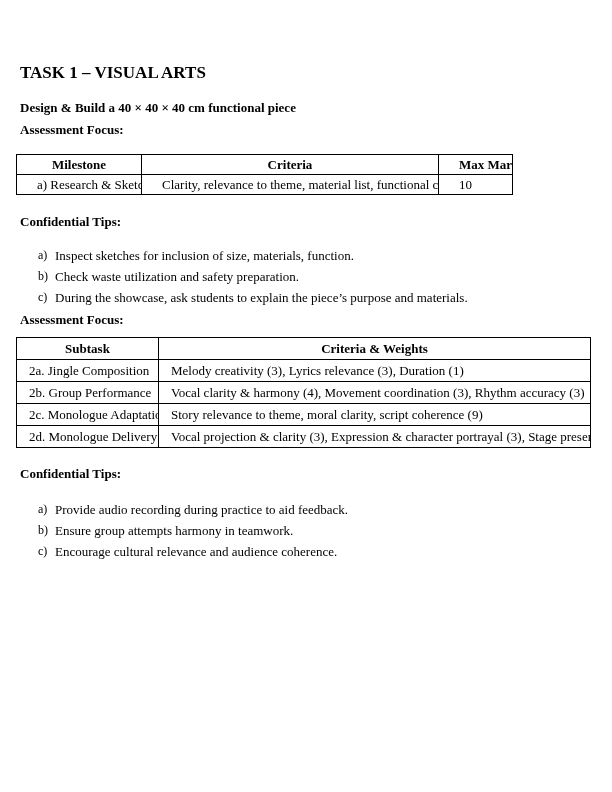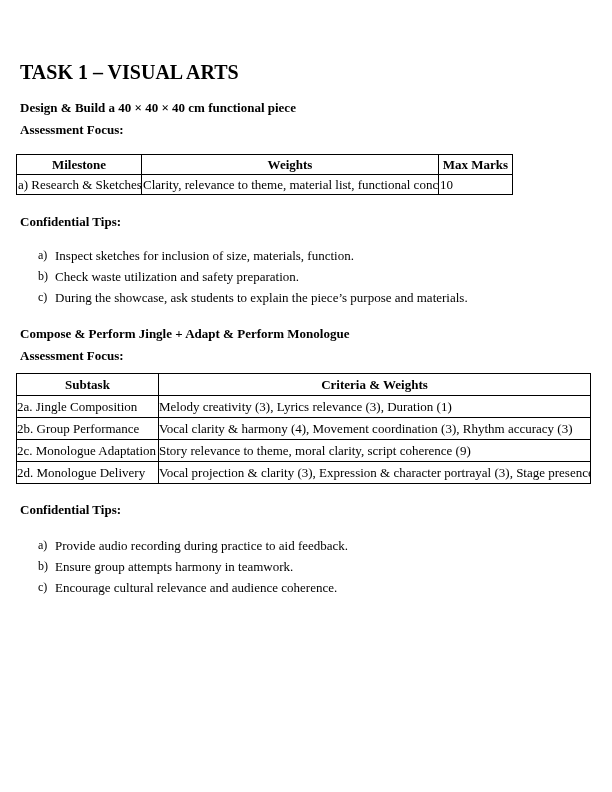--- a/index.html
+++ b/index.html
@@ -15,21 +15,21 @@
     background: #ffffff;
     color: #000000;
     font-family: "Liberation Serif", "DejaVu Serif", serif;
     font-size: 13px;
     line-height: 15px;
     box-sizing: border-box;
     padding: 65px 20px 0 20px;
     overflow: hidden;
   }
   .task-heading {
-    font-size: 20px;
+    font-size: 17px;
     font-weight: bold;
     margin: 0;
     line-height: 15px;
   }
   .task-heading.second { margin-top: 19px; }
   .subtitle {
     font-weight: bold;
     margin-top: 20px;
   }
   .subtitle.second { margin-top: 21px; }
@@ -38,37 +38,37 @@
     margin-top: 7px;
   }
   table.doc-table {
     border-collapse: collapse;
     table-layout: fixed;
     margin-left: -4px;
   }
   table.doc-table th,
   table.doc-table td {
     border: 1px solid #000000;
-    padding: 2px 1px;
+    padding: 2px 20px;
     vertical-align: top;
     font-size: 13px;
     line-height: 15px;
     overflow: hidden;
     white-space: nowrap;
   }
   table.doc-table th {
     font-weight: bold;
     text-align: center;
   }
   #table-task1 { margin-top: 17px; width: 496px; }
   #table-task1 col.c1 { width: 125px; }
   #table-task1 col.c2 { width: 297px; }
   #table-task1 col.c3 { width: 74px; }
   #table-task2 { margin-top: 10px; width: 574px; }
-  #table-task2 td, #table-task2 th { padding: 3px 0; }
+  #table-task2 td, #table-task2 th { padding: 3px 12px; }
   #table-task2 col.c1 { width: 142px; }
   #table-task2 col.c2 { width: 432px; }
   .tips-heading {
     font-weight: bold;
     margin-top: 19px;
   }
   .tips-heading.second { margin-top: 18px; }
   .tips-list {
     margin-top: 19px;
     padding-left: 18px;
@@ -96,21 +96,21 @@
 
   <table class="doc-table" id="table-task1">
     <colgroup>
         <col class="c1">
         <col class="c2">
         <col class="c3">
       </colgroup>
     <thead>
       <tr>
         <th>Milestone</th>
-        <th>Weights</th>
+        <th>Criteria</th>
         <th>Max Marks</th>
       </tr>
     </thead>
     <tbody>
       <tr>
         <td>a) Research &amp; Sketches</td>
         <td>Clarity, relevance to theme, material list, functional concept</td>
         <td>10</td>
       </tr>
     </tbody>
@@ -126,21 +126,20 @@
     <div class="tip-item">
       <span class="tip-marker">b)</span>
       <span class="tip-text">Check waste utilization and safety preparation.</span>
     </div>
     <div class="tip-item">
       <span class="tip-marker">c)</span>
       <span class="tip-text">During the showcase, ask students to explain the piece’s purpose and materials.</span>
     </div>
   </div>
 
-  <div class="subtitle second">Compose &amp; Perform Jingle + Adapt &amp; Perform Monologue</div>
   <div class="focus-label">Assessment Focus:</div>
 
   <table class="doc-table" id="table-task2">
     <colgroup>
         <col class="c1">
         <col class="c2">
       </colgroup>
     <thead>
       <tr>
         <th>Subtask</th>

